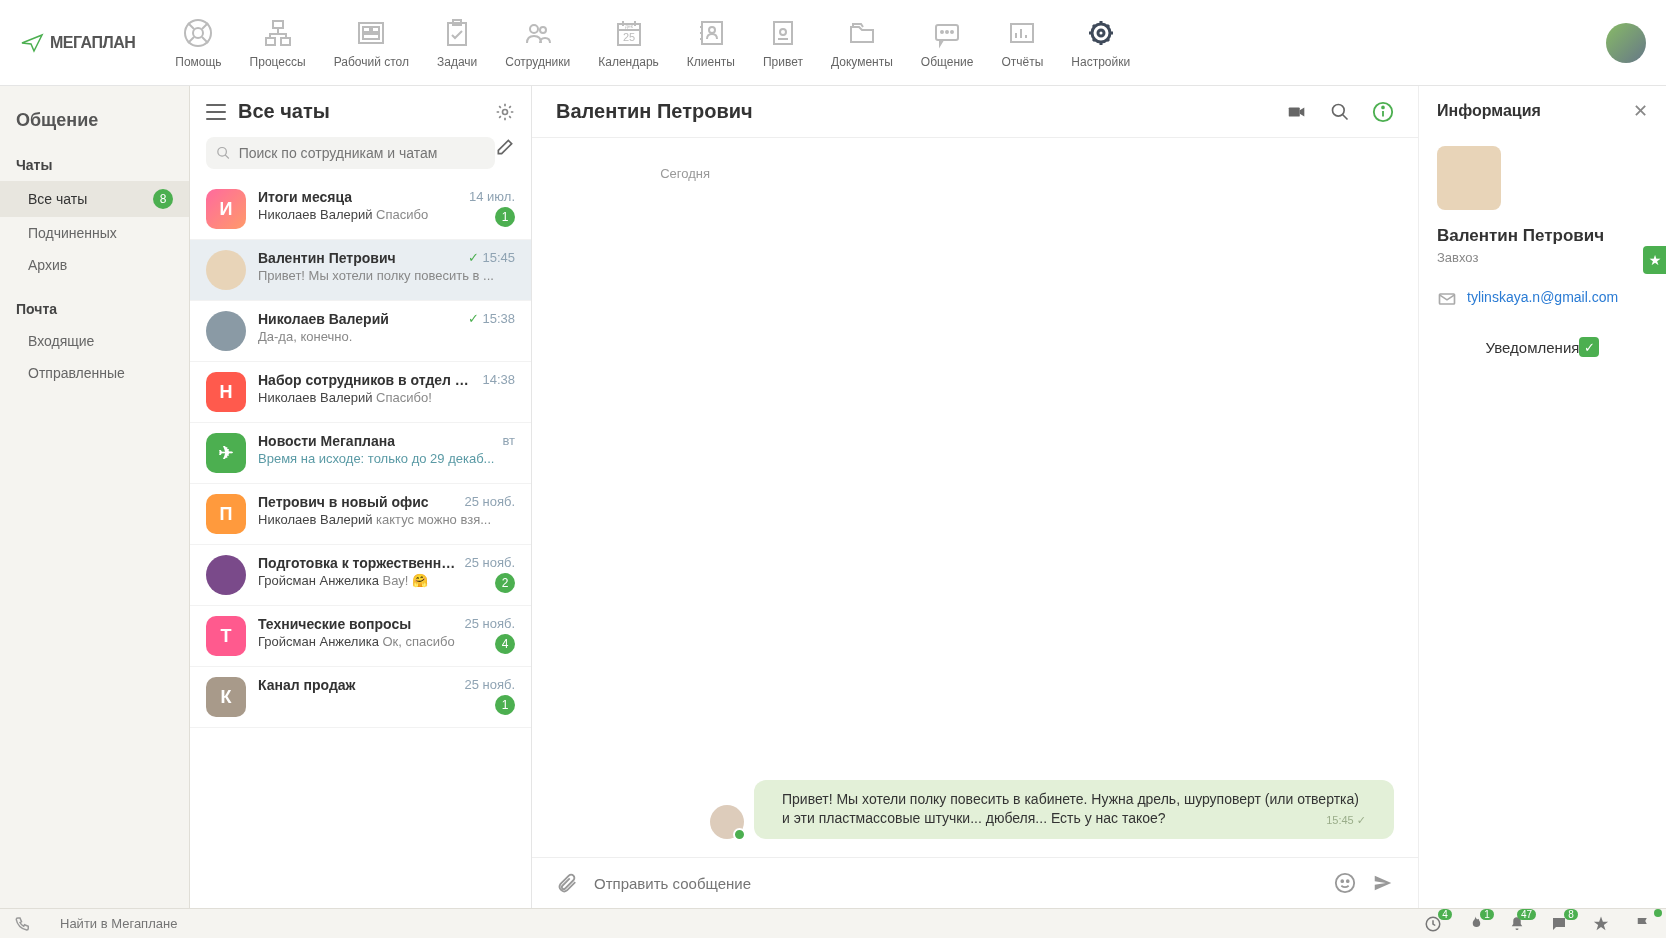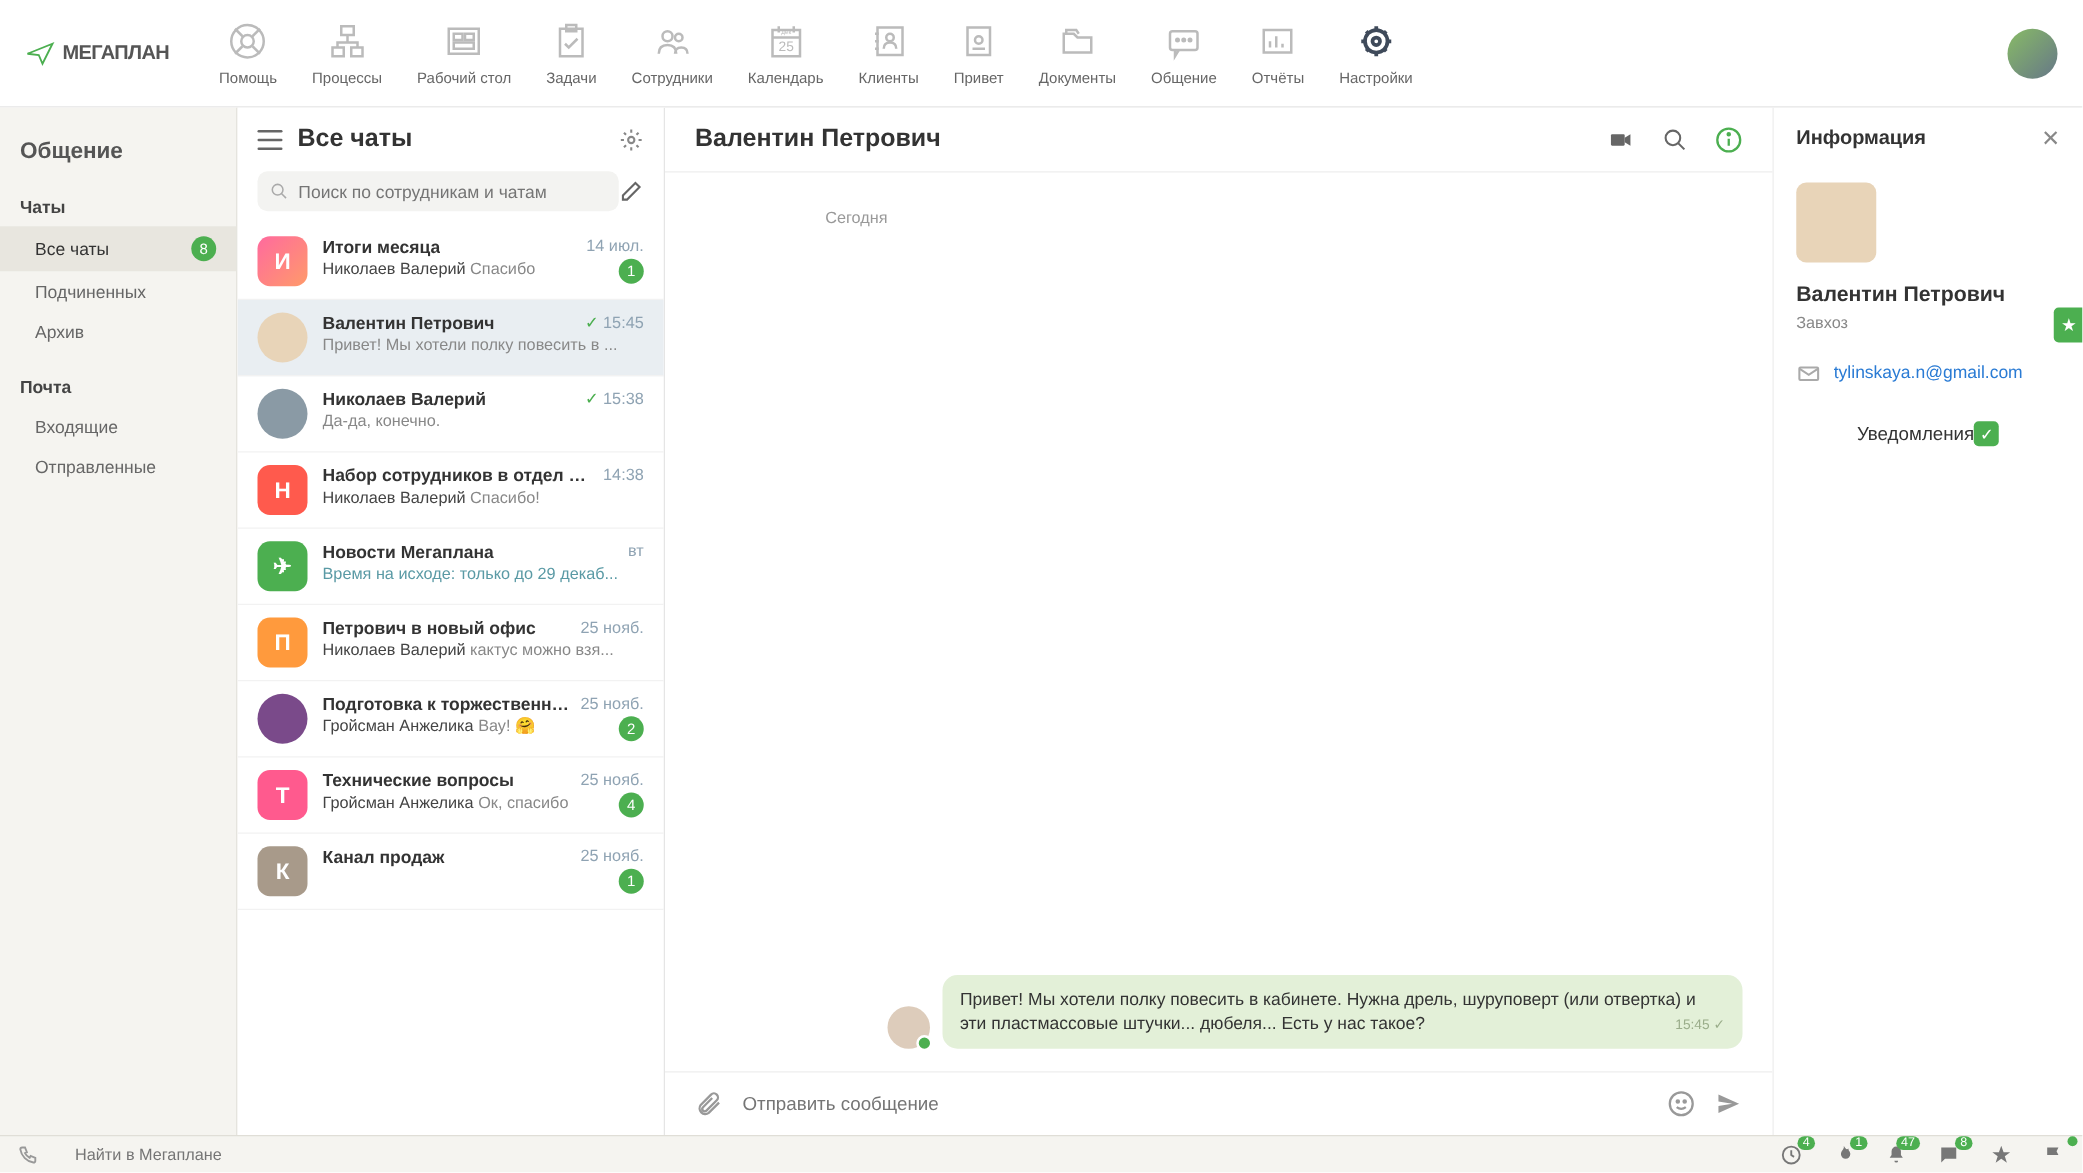--- a/index.html
+++ b/index.html
@@ -29,21 +29,21 @@
 .sb-item.active { background: #e8e6df; color: #333; }
 .badge { background: #4caf50; color: #fff; border-radius: 10px; min-width: 20px; height: 20px; display: inline-flex; align-items: center; justify-content: center; font-size: 12px; padding: 0 6px; }
 
 
 .chat-col { width: 342px; border-right: 1px solid #e5e5e5; display: flex; flex-direction: column; background: #fff; }
 .chat-header { display: flex; align-items: center; padding: 14px 16px; gap: 12px; }
 .hamburger { width: 20px; height: 16px; display: flex; flex-direction: column; justify-content: space-between; cursor: pointer; }
 .hamburger span { height: 2px; background: #666; border-radius: 1px; }
 .chat-title { font-size: 20px; font-weight: 600; flex: 1; }
 .gear { color: #888; cursor: pointer; }
-.search-row { display: flex; gap: 0; padding: 0 16px 10px; align-items: center; }
+.search-row { display: flex; gap: 0; padding: 0 16px 10px; }
 .search-box { flex: 1; background: #f3f3f1; border-radius: 8px; display: flex; align-items: center; padding: 8px 10px; gap: 8px; }
 .search-box input { border: none; background: transparent; outline: none; font-size: 14px; width: 100%; }
 .compose { color: #666; cursor: pointer; }
 .tabs { display: flex; gap: 18px; padding: 6px 16px 0; border-bottom: 1px solid #eee; }
 .tab { padding: 6px 0 10px; font-size: 14px; color: #666; cursor: pointer; border-bottom: 2px solid transparent; }
 .tab.active { color: #4caf50; border-bottom-color: #4caf50; }
 .chat-list { flex: 1; overflow-y: auto; }
 .chat-item { display: flex; padding: 10px 16px; gap: 12px; cursor: pointer; border-bottom: 1px solid #f2f2f2; }
 .chat-item.selected { background: #e9eef2; }
 .ci-avatar { width: 40px; height: 40px; border-radius: 10px; flex-shrink: 0; display: flex; align-items: center; justify-content: center; color: #fff; font-weight: 600; font-size: 18px; position: relative; }
@@ -63,21 +63,21 @@
 .ca-header { display: flex; align-items: center; padding: 14px 24px; border-bottom: 1px solid #eee; }
 .ca-title { font-size: 20px; font-weight: 600; flex: 1; }
 .ca-actions { display: flex; gap: 22px; align-items: center; color: #666; }
 .ca-actions .info { color: #4caf50; }
 .ca-body { flex: 1; display: flex; flex-direction: column; overflow: hidden; }
 .ca-messages { flex: 1; overflow-y: auto; padding: 20px 24px 10px; display: flex; flex-direction: row; justify-content: flex-end; }
 .date-sep { text-align: center; color: #999; font-size: 13px; margin: 8px 0 14px; }
 .msg-row { display: flex; gap: 10px; align-items: flex-end; margin-bottom: 8px; }
 .msg-avatar { width: 34px; height: 34px; border-radius: 50%; background: #dcb; flex-shrink: 0; position: relative; }
 .msg-avatar::after { content:''; position:absolute; width:9px; height:9px; background:#4caf50; border:2px solid #fff; border-radius:50%; right:-2px; bottom:-2px; }
-.bubble { background: #e3f0d8; border-radius: 12px; padding: 10px 14px; max-width: 640px; position: relative; font-size: 14px; line-height: 1.4; }
+.bubble { background: #e3f0d8; border-radius: 12px; padding: 10px 28px; max-width: 640px; position: relative; font-size: 14px; line-height: 1.4; }
 .bubble-time { font-size: 11px; color: #9aad8a; float: right; margin-left: 12px; margin-top: 4px; }
 .composer { display: flex; align-items: center; gap: 16px; padding: 14px 24px; border-top: 1px solid #eee; }
 .composer input { flex: 1; border: none; outline: none; font-size: 15px; }
 .composer .icon { color: #999; cursor: pointer; }
 
 
 .info-panel { width: 248px; border-left: 1px solid #eee; padding: 14px 18px; position: relative; }
 .info-header { display: flex; justify-content: space-between; align-items: center; margin-bottom: 24px; }
 .info-header h3 { font-size: 16px; font-weight: 600; }
 .close { color: #888; cursor: pointer; font-size: 18px; }

